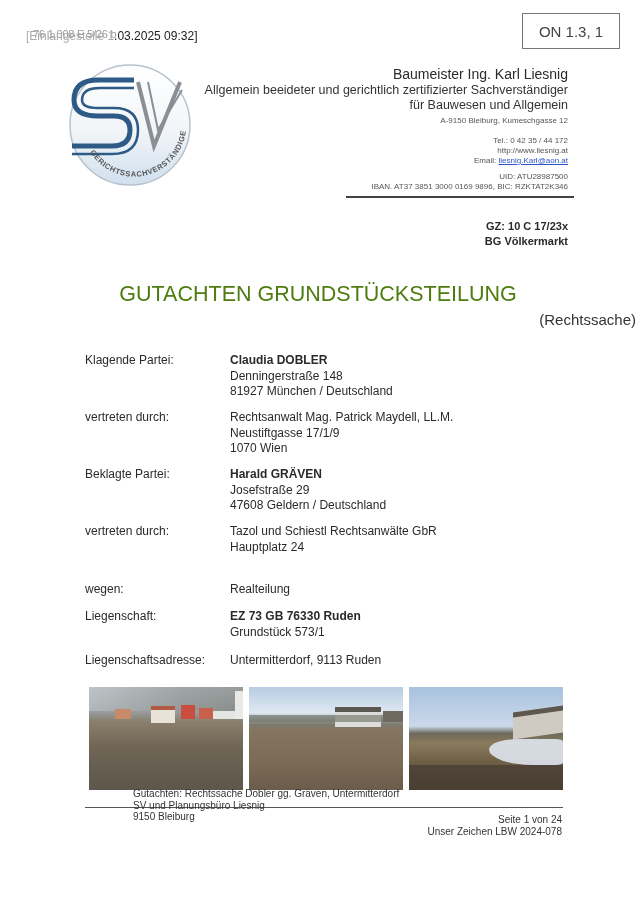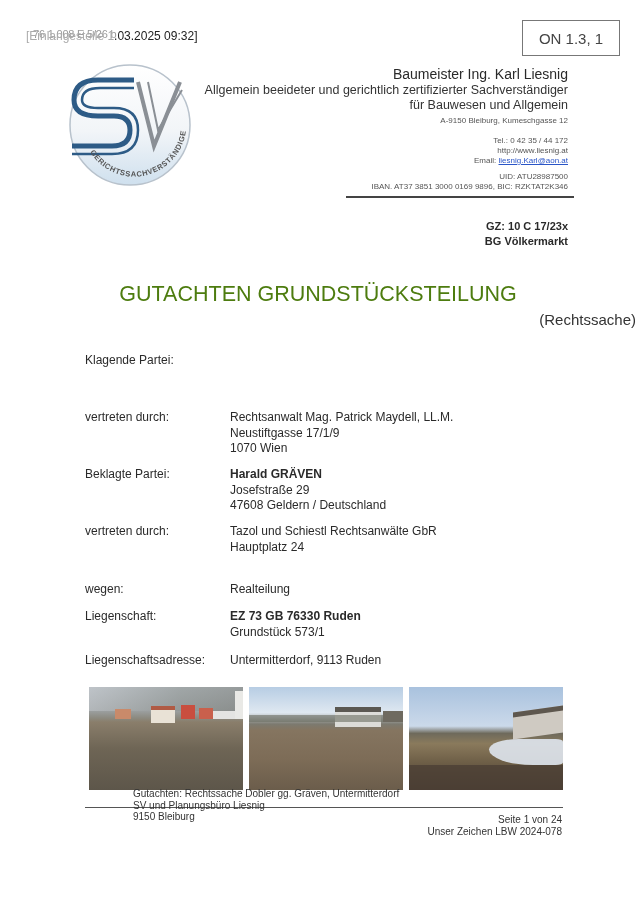--- a/index.html
+++ b/index.html
@@ -2,21 +2,21 @@
 <html><head>
 <meta charset="utf-8">
 <style>
   html, body { margin:0; padding:0; background:#fff; }
   body { width:636px; height:900px; position:relative; overflow:hidden;
          font-family:"Liberation Sans", sans-serif; color:#1e1e1e; }
   .abs { position:absolute; }
   .stamp-old { left:33px; top:28px; font-size:11px; color:#9a9a9a; letter-spacing:-0.2px; }
   .stamp-new { left:26px; top:29px; font-size:12px; color:#222; }
   .stamp-new .ghost { color:#aaa; }
-  .on-box { left:522px; top:20px; width:98px; height:36px; border:1.5px solid #777;
+  .on-box { left:522px; top:13px; width:98px; height:36px; border:1.5px solid #777;
             font-size:15px; color:#444; display:flex; align-items:center; justify-content:center; box-sizing:border-box; }
   .logo { left:62px; top:60px; width:136px; height:130px; }
   .hdr { right:68px; text-align:right; }
   .firm-name { top:66px; font-size:14px; color:#2a2a2a; }
   .firm-desc { top:83px; font-size:12.5px; color:#333; line-height:15px; }
   .small { font-size:8px; color:#555; line-height:10px; }
   .addr { top:116px; }
   .contact { top:136px; }
   .bank { top:172px; }
   .email-link { color:#2a55c7; text-decoration:underline; }
@@ -86,20 +86,25 @@
 <div class="abs hdr gz">
   <div>GZ: 10 C 17/23x</div>
   <div>BG Völkermarkt</div>
 </div>
 
 <div class="abs title">GUTACHTEN GRUNDSTÜCKSTEILUNG</div>
 <div class="abs subtitle">(Rechtssache)</div>
 
 <div class="abs row" style="top:353px">
   <div class="lbl">Klagende Partei:</div>
+  <div class="val">
+    <div><b>Claudia DOBLER</b></div>
+    <div>Denningerstraße 148</div>
+    <div>81927 München / Deutschland</div>
+  </div>
 </div>
 <div class="abs row" style="top:410px">
   <div class="lbl">vertreten durch:</div>
   <div class="val">
     <div>Rechtsanwalt Mag. Patrick Maydell, LL.M.</div>
     <div>Neustiftgasse 17/1/9</div>
     <div>1070 Wien</div>
   </div>
 </div>
 <div class="abs row" style="top:467px">

